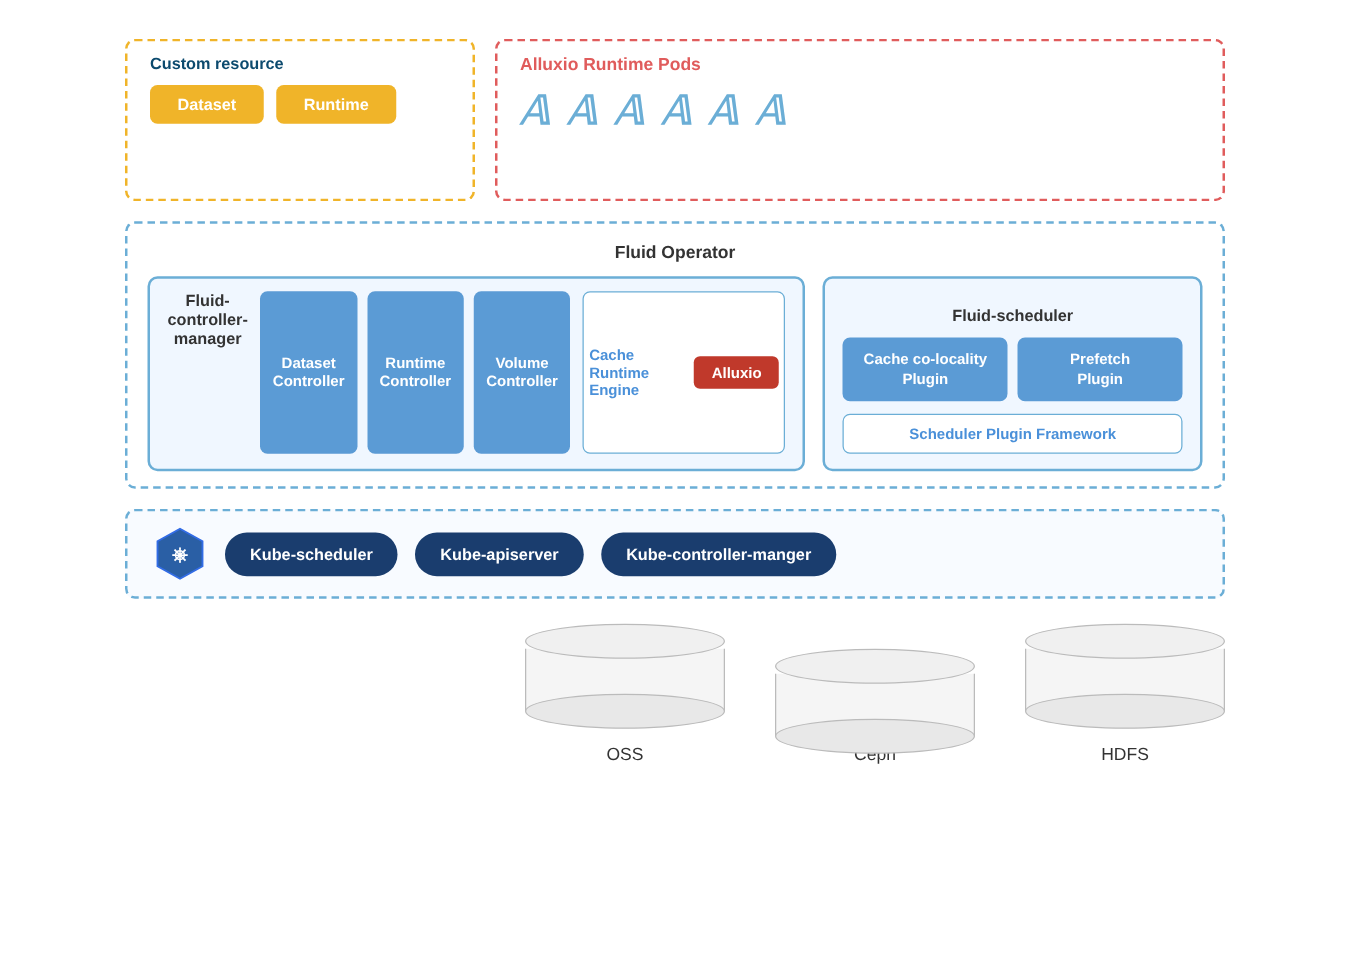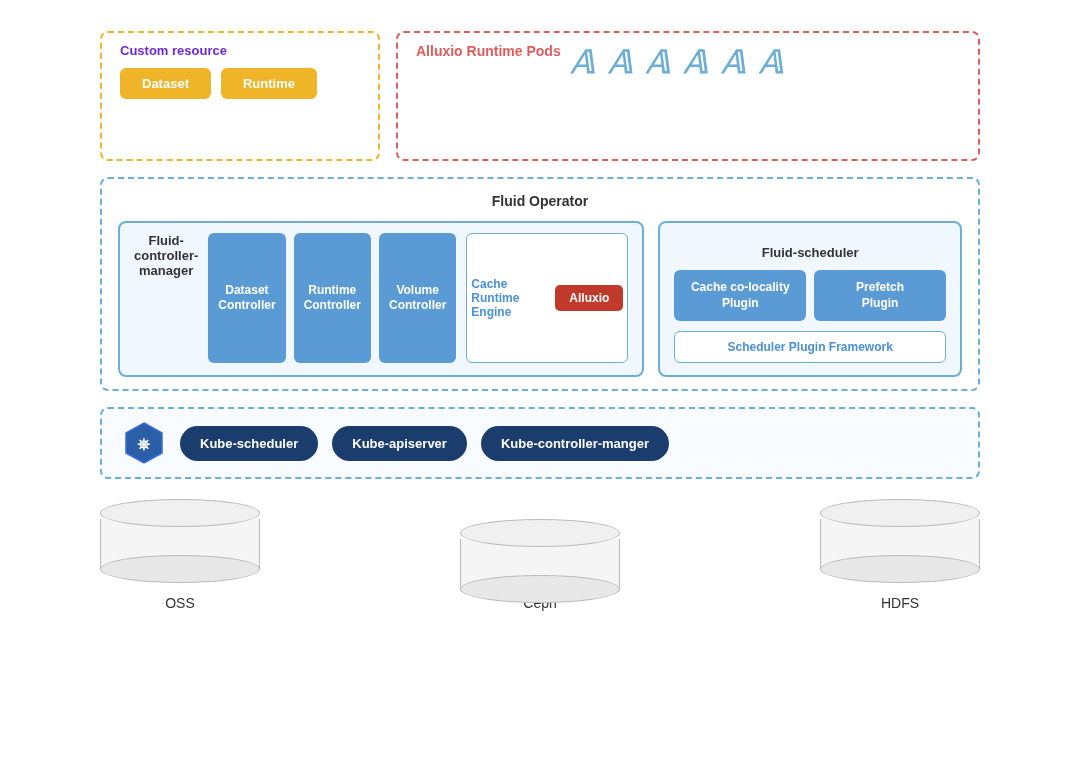--- a/index.html
+++ b/index.html
@@ -34,21 +34,21 @@
       border: 2px dashed #f0b429;
       border-radius: 8px;
       padding: 10px 18px;
       display: flex;
       flex-direction: column;
       align-items: flex-start;
       gap: 10px;
       width: 280px;
     }
     .custom-resource-title {
-      color: #6d28d9;
+      color: #0c4a6e;
       font-size: 13px;
       font-weight: bold;
     }
     .custom-resource-buttons {
       display: flex;
       gap: 10px;
     }
     .btn-orange {
       background: #f0b429;
       color: #fff;
@@ -59,20 +59,21 @@
       font-weight: bold;
       cursor: pointer;
     }
 
     .alluxio-pods-box {
       border: 2px dashed #e05c5c;
       border-radius: 8px;
       padding: 10px 18px;
       flex: 1;
       display: flex;
+      flex-direction: column;
       align-items: flex-start;
       gap: 10px;
     }
     .alluxio-pods-title {
       color: #e05c5c;
       font-size: 14px;
       font-weight: bold;
     }
     .alluxio-icons {
       display: flex;
@@ -228,21 +229,21 @@
       padding: 10px 20px;
       font-size: 13px;
       font-weight: bold;
       cursor: pointer;
     }
 
     
     .storage-row {
       display: flex;
       gap: 40px;
-      justify-content: space-between;
+      justify-content: flex-end;
       align-items: flex-end;
       padding: 4px 0;
     }
     .storage-item {
       display: flex;
       flex-direction: column;
       align-items: center;
       gap: 6px;
     }
     .storage-label {

